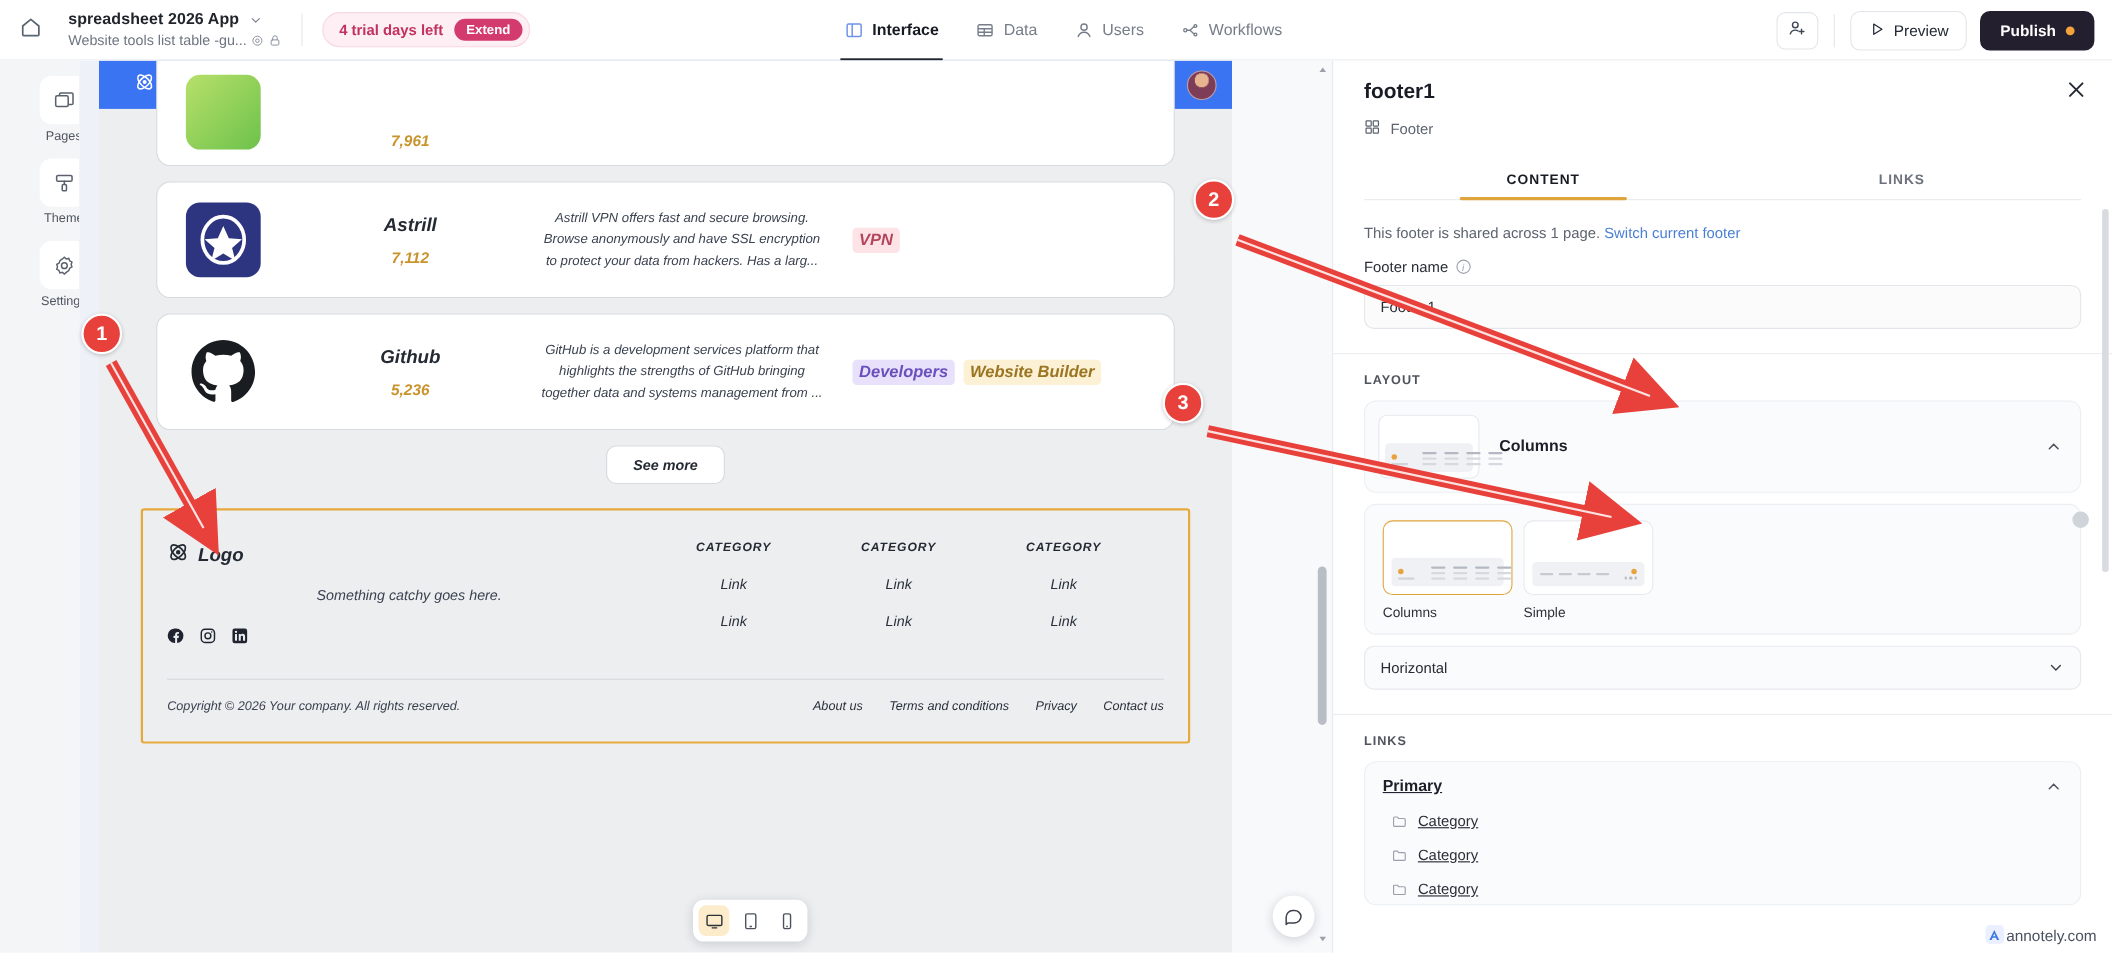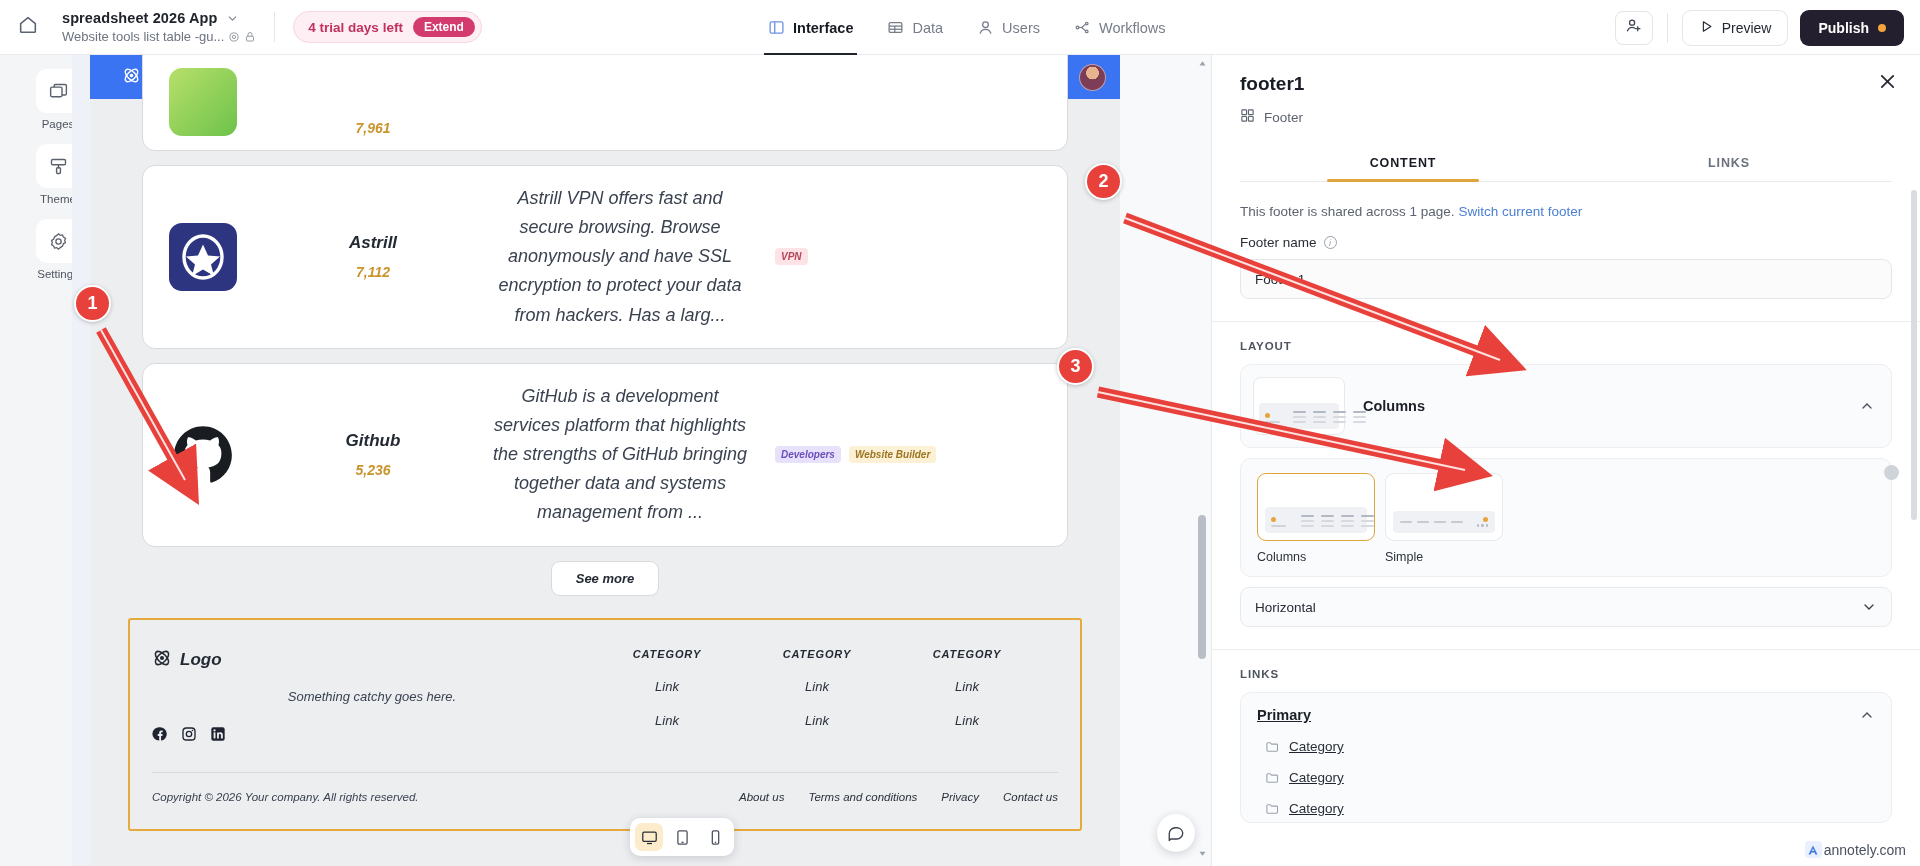--- a/index.html
+++ b/index.html
@@ -112,24 +112,24 @@
   .card {
     background: #fff; border: 1px solid #d8dade; border-radius: 13px;
     display: flex; align-items: center; padding: 18px 26px; margin-bottom: 14px; min-height: 104px;
   }
   .card.clip-top { border-top-left-radius:0; border-top-right-radius:0; margin-top:-56px; min-height: 70px; align-items:flex-end; padding-bottom:14px;}
   .card-logo { width: 68px; height: 68px; border-radius: 13px; flex: 0 0 auto; }
   .card-main { margin-left: 22px; width: 228px; }
   .card-name { font-style: italic; font-weight: 700; font-size: 17px; color: #242a33; }
   .card-count { font-style: italic; font-weight: 700; font-size: 14px; color: #c9942c; margin-top: 11px; }
   .card-desc {
-    font-style: italic; font-size: 18px; line-height: 1.62; color: #3a4250; width: 258px; margin-left: 4px;
+    font-style: italic; font-size: 12px; line-height: 1.62; color: #3a4250; width: 258px; margin-left: 4px;
   }
   .card-tags { display: flex; gap: 8px; margin-left: 26px; }
-  .tag { font-style: italic; font-size: 10px; font-weight: 700; border-radius: 4px; padding: 3px 6px; }
+  .tag { font-style: italic; font-size: 15px; font-weight: 700; border-radius: 4px; padding: 3px 6px; }
   .tag.vpn { background: #fde3e6; color: #b5455c; }
   .tag.dev { background: #e8e1fb; color: #6b4fbd; font-style: italic; }
   .tag.wb  { background: #fcf0d5; color: #9b7521; }
 
   .seemore-wrap { display: flex; justify-content: center; margin: 12px 0 22px; }
   .seemore {
     background: #fff; border: 1px solid #d8dade; border-radius: 9px;
     padding: 9px 24px; font-style: italic; font-weight: 700; font-size: 13px; color: #242a33; cursor: pointer;
   }
 

